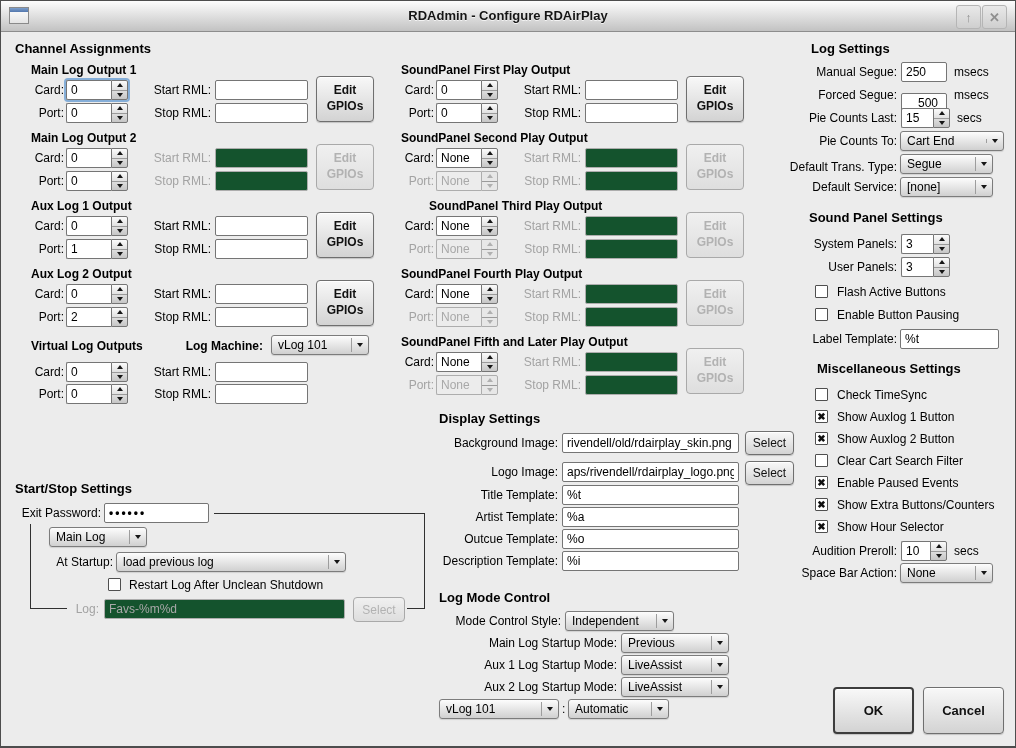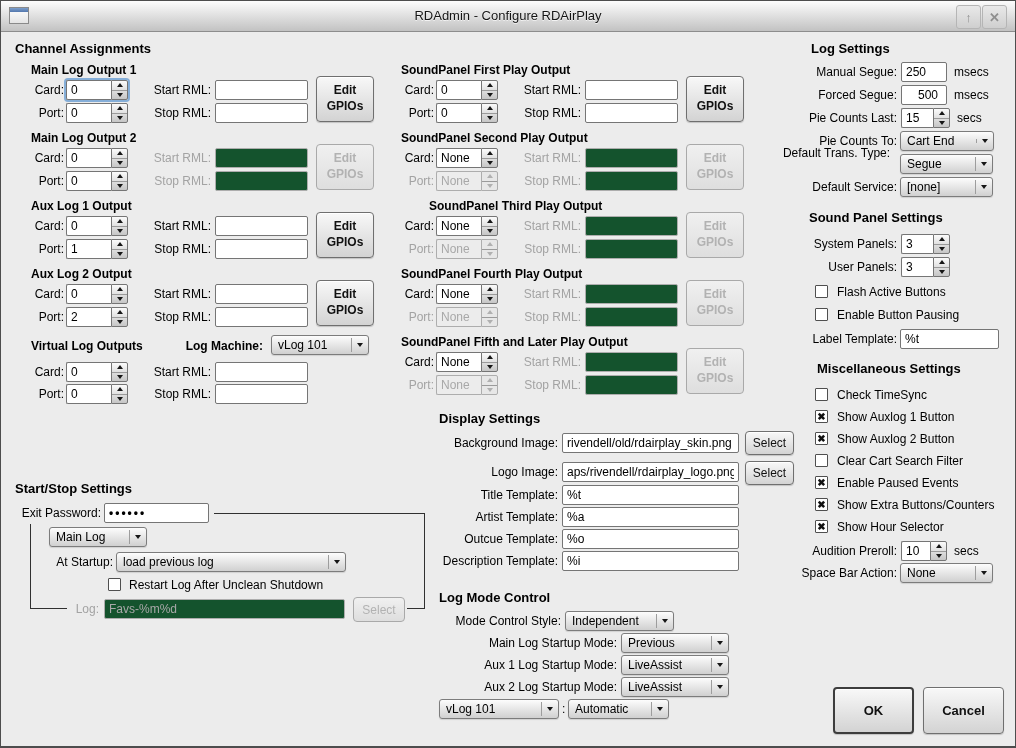--- a/index.html
+++ b/index.html
@@ -2,21 +2,21 @@
 <html><head>
 <meta charset="utf-8">
 <style>
   html,body{margin:0;padding:0;background:#d8d8d8;}
   .win{position:relative;width:1016px;height:748px;background:#ececec;
        border:1px solid #4d4d4d;border-bottom:2px solid #4d4d4d;box-sizing:border-box;
        font-family:"Liberation Sans",sans-serif;font-size:12px;color:#000;overflow:hidden;}
   
   .titlebar{position:absolute;left:0;top:0;right:0;height:30px;
             background:linear-gradient(#fdfdfd,#c2c2c2);border-bottom:1px solid #8d8d8d;}
-  .title{position:absolute;left:0;right:0;top:7px;text-align:center;font-weight:normal;
+  .title{position:absolute;left:0;right:0;top:7px;text-align:center;font-weight:bold;
          font-size:13px;color:#151515;text-shadow:0 1px 0 rgba(255,255,255,.7);}
   .winicon{position:absolute;left:8px;top:6px;width:20px;height:17px;background:linear-gradient(#ffffff,#e4e4e4);
            border:1px solid #8a8a8a;box-sizing:border-box;}
   .winicon i{display:block;height:4px;background:linear-gradient(#7d9fcc,#5377ad);}
   .tbtn{position:absolute;top:4px;width:23px;height:22px;border:1px solid #b5b5b5;border-radius:3px;
         background:linear-gradient(#e9e9e9,#cfcfcf);color:#8f8f8f;font-weight:bold;font-size:13px;
         display:flex;align-items:center;justify-content:center;}
   
   .h1{position:absolute;font-weight:bold;font-size:13px;}
   .h2{position:absolute;font-weight:bold;font-size:12px;}
@@ -467,46 +467,46 @@
     <div class="btn gpio dis">Edit GPIOs</div>
   </div>
 
   <div class="h1" style="left:810px;top:40px;">Log Settings</div>
 
   <div class="lab" style="left:783px;top:61px;width:113px;">Manual Segue:</div>
   <input class="tin" style="left: 900px; top: 61px; width: 46px;" value="250">
   <div class="lab-l" style="left:953px;top:61px;">msecs</div>
 
   <div class="lab" style="left:783px;top:84px;width:113px;">Forced Segue:</div>
-  <input class="tin" style="left: 900px; top: 84px; width: 46px; padding-left: 16px;" value="500">
+  <input class="tin" style="left: 900px; top: 92px; width: 46px; padding-left: 16px;" value="500">
   <div class="lab-l" style="left:953px;top:84px;">msecs</div>
 
   <div class="lab" style="left:783px;top:107px;width:113px;">Pie Counts Last:</div>
   <div class="spin" style="left:900px;top:107px;">
     <input class="sp-val" style="width: 32px;" value="15">
     <span class="sp-btns">
         <span class="sp-b">
           <i class="tri-up"></i>
         </span>
         <span class="sp-b">
           <i class="tri-dn"></i>
         </span>
       </span>
   </div>
   <div class="lab-l" style="left:956px;top:107px;">secs</div>
 
   <div class="lab" style="left:783px;top:130px;width:113px;">Pie Counts To:</div>
-  <div class="combo" style="left:899px;top:130px;width:94px;align-items:center;">
+  <div class="combo" style="left:899px;top:130px;width:104px;align-items:center;">
     <span class="cb-t">Cart End</span>
     <span class="cb-a">
         <i class="tri-dn"></i>
       </span>
   </div>
 
-  <div class="lab" style="left:775px;top:142px;width:121px;text-align:center;">Default Trans. Type:</div>
+  <div class="lab" style="left:775px;top:156px;width:121px;">Default Trans. Type:</div>
   <div class="combo" style="left:899px;top:153px;width:93px;">
     <span class="cb-t">Segue</span>
     <span class="cb-a">
         <i class="tri-dn"></i>
       </span>
   </div>
 
   <div class="lab" style="left:783px;top:176px;width:113px;">Default Service:</div>
   <div class="combo" style="left:899px;top:176px;width:93px;">
     <span class="cb-t">[none]</span>

